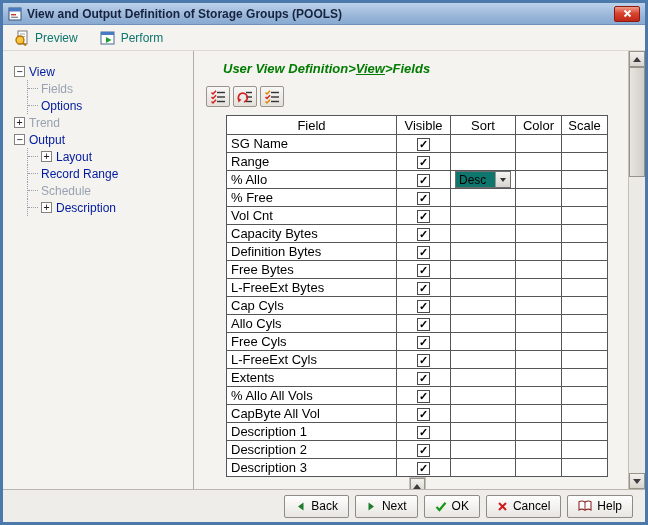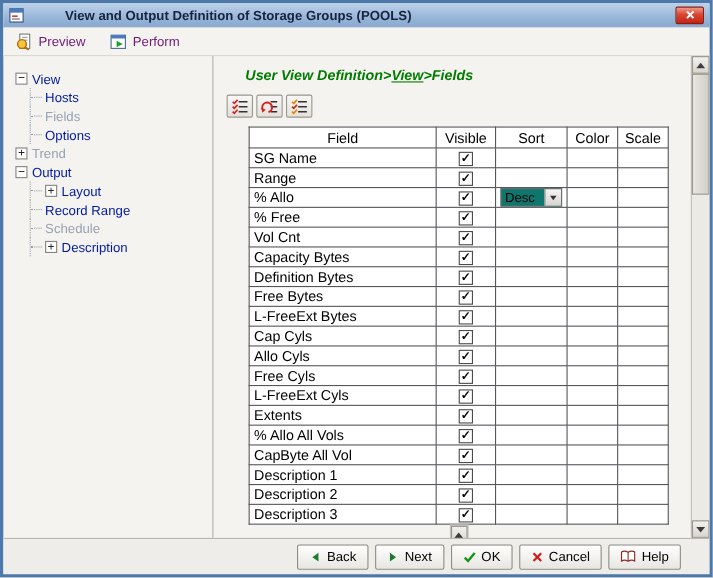--- a/index.html
+++ b/index.html
@@ -11,33 +11,33 @@
     overflow:hidden;
   }
 
   
   .titlebar {
     height:22px; display:flex; align-items:center; padding:0 5px;
     background:linear-gradient(180deg,#bdd2ea 0%,#9cb8da 55%,#88a9d1 100%);
     border-bottom:1px solid #6e92bd;
   }
   .title-icon { display:flex; margin-right:5px; }
-  .title-text { font-size:12px; font-weight:bold; color:#16233f; flex:1; white-space:nowrap; overflow:hidden;margin-left:32px; }
+  .title-text { font-size:12px; font-weight:bold; color:#16233f; flex:1; white-space:nowrap; overflow:hidden; }
   .close-btn {
     width:26px; height:16px; border:1px solid #8e1b10; border-radius:2px;
     background:linear-gradient(180deg,#ef9c8b 0%,#da4530 45%,#bf2617 100%);
     display:flex; align-items:center; justify-content:center; padding:0; cursor:default;
   }
 
   
   .toolbar {
     height:26px; display:flex; align-items:center; gap:16px; padding:0 8px;
     background:#f4f3ef; border-bottom:1px solid #dcd9d2;
   }
-  .toolbar .tb-item { display:inline-flex; align-items:center; gap:5px; font-size:12px; color:#701a75;
+  .toolbar .tb-item { display:inline-flex; align-items:center; gap:5px; font-size:12px; color:#0f766e;
     background:none; border:0; padding:2px 3px; }
 
   
   .main { position:absolute; top:48px; left:0; right:0; bottom:33px; display:flex; }
 
   .tree-panel { width:190px; padding:12px 2px 4px 8px; overflow:hidden; }
   .tree-item { display:flex; align-items:center; height:17px; font-size:12px; color:#001aa0; }
   .tree-item.root { margin-left:3px; }
   .tree-item.child { margin-left:16px; border-left:1px dotted #9aa0aa; }
   .tree-item .connector { width:10px; border-top:1px dotted #9aa0aa; margin-right:3px; }
@@ -88,21 +88,21 @@
   }
   .sb-btn.up::after { content:""; border-left:4px solid transparent; border-right:4px solid transparent; border-bottom:5px solid #3c3c3c; }
   .sb-btn.down::after { content:""; border-left:4px solid transparent; border-right:4px solid transparent; border-top:5px solid #3c3c3c; }
   .sb-track { flex:1; position:relative; }
   .sb-thumb { position:absolute; left:0; right:0; background:linear-gradient(90deg,#e7e5e0,#d2cfc8); border:1px solid #979389; }
 
   
   .footer {
     position:absolute; left:0; right:0; bottom:0; height:33px;
     background:#efede9; border-top:1px solid #bab7b0;
-    display:flex; align-items:center; justify-content:flex-end; gap:6px; padding-right:26px;
+    display:flex; align-items:center; justify-content:flex-end; gap:6px; padding-right:12px;
   }
   .btn {
     display:inline-flex; align-items:center; gap:5px; height:23px; padding:0 10px;
     background:linear-gradient(#fefefe,#e8e6e1); border:1px solid #8f8c85; border-radius:2px;
     font-size:12px; color:#000;
   }
   .btn-icon { display:flex; }
 </style>
 </head>
 <body>
@@ -153,24 +153,20 @@
     </button>
   </div>
 
   <div class="main">
 
     <div class="tree-panel">
       <div>
           <div class="tree-item root">
             <span class="expand-box">−</span>
             <span class="tree-label">View</span>
-          </div>
-          <div class="tree-item child">
-            <span class="connector"></span>
-            <span class="tree-label">Hosts</span>
           </div>
           <div class="tree-item child muted">
             <span class="connector"></span>
             <span class="tree-label">Fields</span>
           </div>
           <div class="tree-item child">
             <span class="connector"></span>
             <span class="tree-label">Options</span>
           </div>
           <div class="tree-item root muted">

